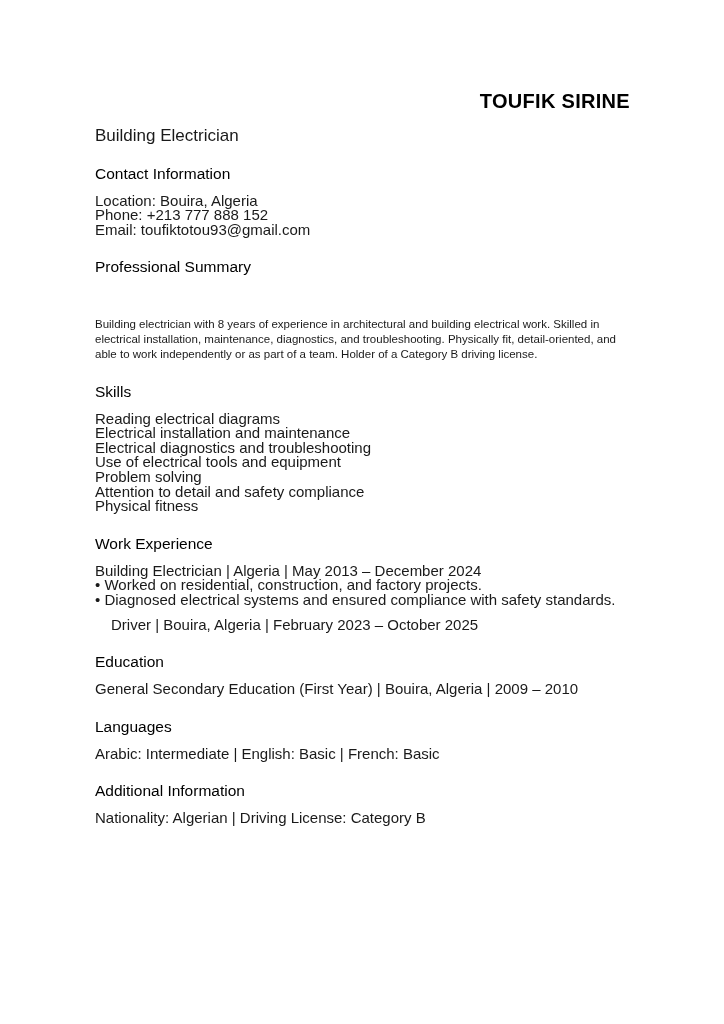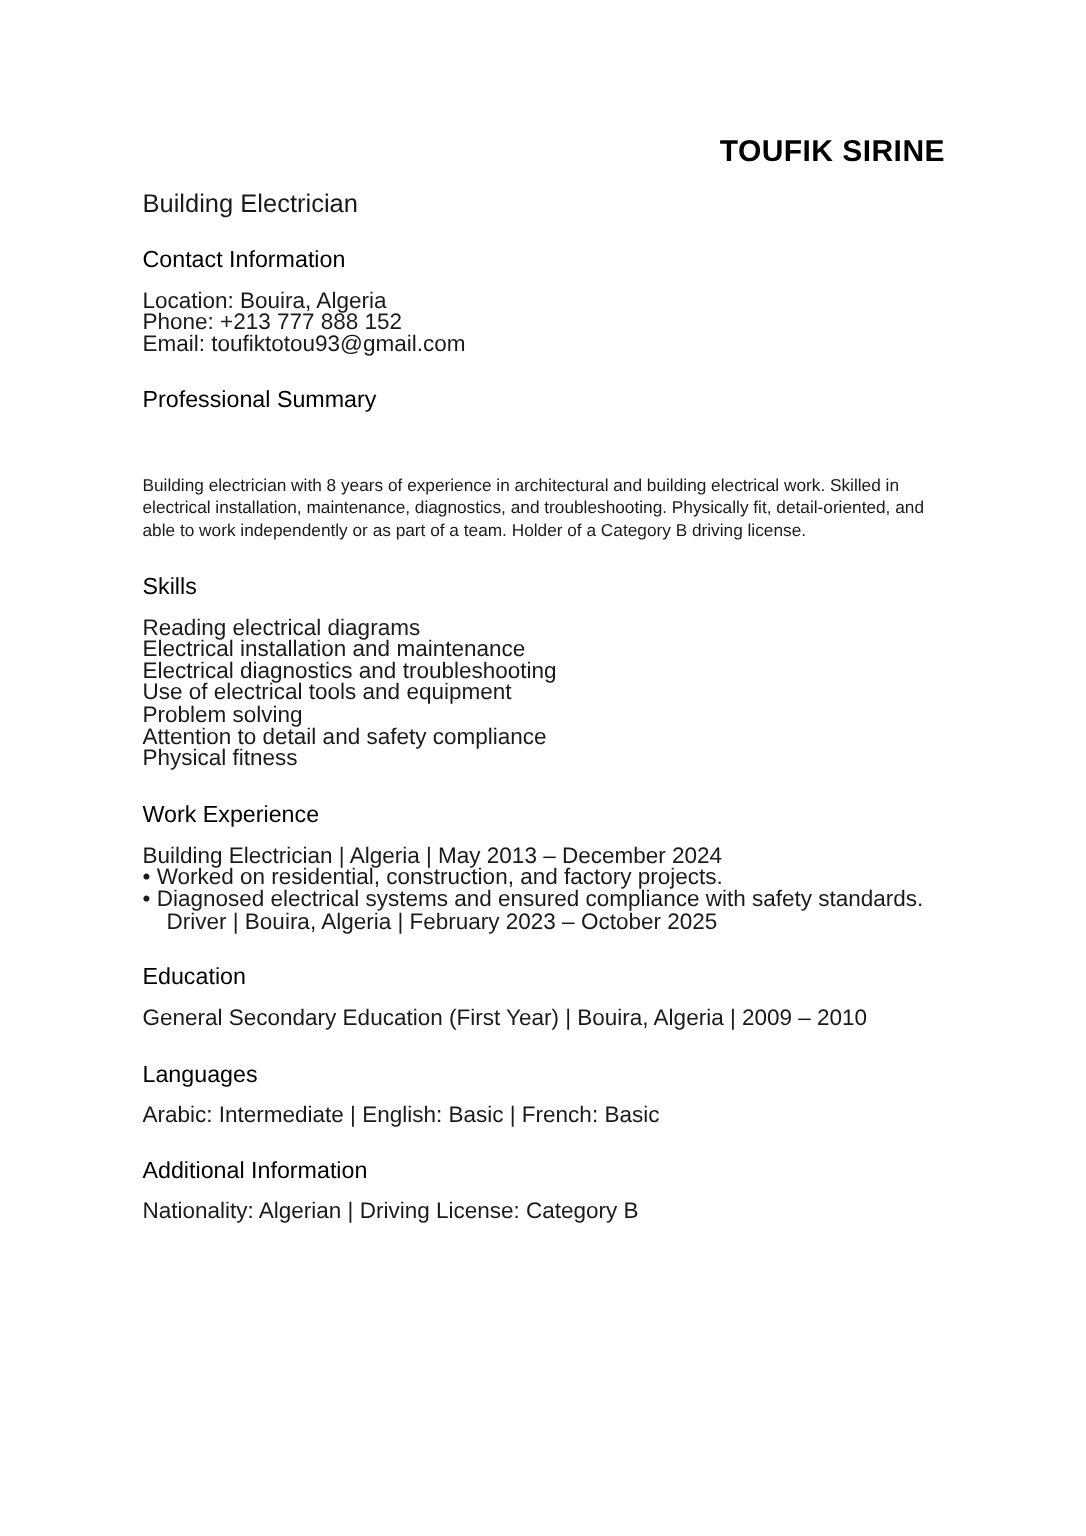--- a/index.html
+++ b/index.html
@@ -40,20 +40,21 @@
     font-size: 15px;
     line-height: 14.6px;
   }
   .para {
     font-size: 11.5px;
     line-height: 14.8px;
     max-width: 537px;
     margin-top: 41px;
   }
   .job2 {
+    margin-top: 10px;
     padding-left: 16px;
   }
 </style>
 </head>
 <body>
 
 <div class="page">
 
   <h1 class="doc-title">TOUFIK SIRINE</h1>
   <p class="subtitle">Building Electrician</p>

